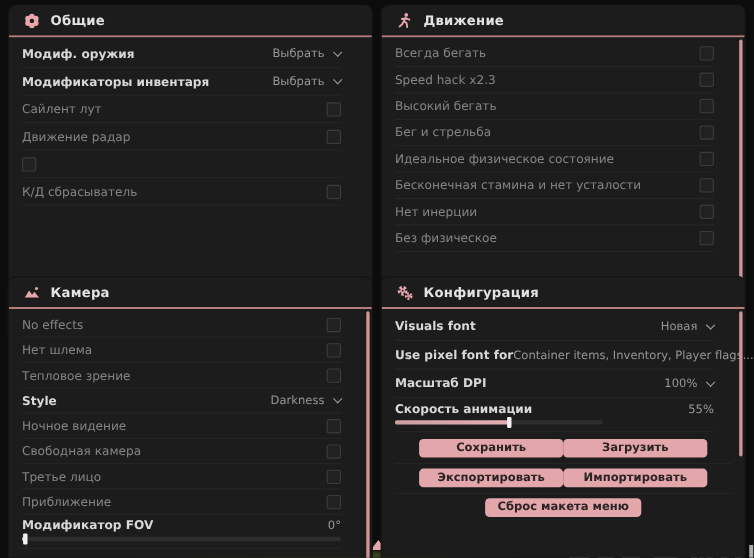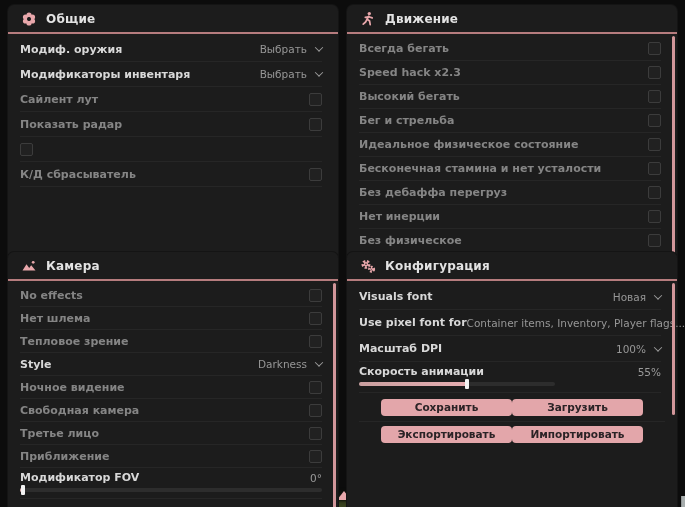--- a/index.html
+++ b/index.html
@@ -30,30 +30,30 @@
   .general{left:8px;top:5px}
   .movement{left:347px;top:5px}
   .camera{left:8px;top:252px}
   .config{left:347px;top:252px}
   .phead{
     height:27px;display:flex;align-items:center;gap:9px;padding:0 13px;
     border-bottom:2px solid #b67c7e;border-radius:6px 6px 0 0;
   }
   .picon{width:16px;height:16px;display:inline-flex;align-items:center;justify-content:center}
   .ptitle{font-size:12px;font-weight:700;color:#e3e3e3;letter-spacing:.2px}
-  .rows{padding:3px 16px 0 12px}
+  .rows{padding:3px 28px 0 12px}
   .row{
     display:flex;align-items:center;justify-content:space-between;
     height:23px;border-bottom:1px solid #262626;position:relative;
   }
   .general .row{height:24px}
   .camera .row{height:22px}
   .config .row{height:25px}
   .lbl{font-size:11px;font-weight:600;color:#d8d8d8;white-space:nowrap}
-  .lbl.dim{color:#858585;font-weight:700}
+  .lbl.dim{color:#858585;font-weight:400}
   .dd{display:inline-flex;align-items:center;gap:9px;cursor:pointer;max-width:235px}
   .ddv{font-size:10.5px;color:#979797;white-space:nowrap;overflow:hidden;text-overflow:ellipsis}
   .chev{
     display:inline-block;width:5px;height:5px;flex:0 0 auto;
     border-right:1.6px solid #9a9a9a;border-bottom:1.6px solid #9a9a9a;
     transform:rotate(45deg) translate(-1px,-1px);
   }
   .cb{
     width:11px;height:11px;flex:0 0 auto;background:#212121;
     border:1px solid #3c3c3c;border-radius:2px;cursor:pointer;
@@ -117,21 +117,21 @@
         <span class="dd">
           <span class="ddv">Выбрать</span>
           <i class="chev"></i>
         </span>
       </div>
       <div class="row checkbox">
         <span class="lbl dim">Сайлент лут</span>
         <span class="cb"></span>
       </div>
       <div class="row checkbox">
-        <span class="lbl dim">Показать радар</span>
+        <span class="lbl dim">Движение радар</span>
         <span class="cb"></span>
       </div>
       <div class="row checkbox">
         <span class="cb"></span>
       </div>
       <div class="row checkbox">
         <span class="lbl dim">К/Д сбрасыватель</span>
         <span class="cb"></span>
       </div>
     </div>
@@ -171,24 +171,20 @@
       </div>
       <div class="row checkbox">
         <span class="lbl dim">Идеальное физическое состояние</span>
         <span class="cb"></span>
       </div>
       <div class="row checkbox">
         <span class="lbl dim">Бесконечная стамина и нет усталости</span>
         <span class="cb"></span>
       </div>
       <div class="row checkbox">
-        <span class="lbl dim">Без дебаффа перегруз</span>
-        <span class="cb"></span>
-      </div>
-      <div class="row checkbox">
         <span class="lbl dim">Нет инерции</span>
         <span class="cb"></span>
       </div>
       <div class="row checkbox">
         <span class="lbl dim">Без физическое</span>
         <span class="cb"></span>
       </div>
     </div>
   <span class="sb"></span>
 </section>
@@ -295,15 +291,18 @@
     </div>
   <div class="btns">
       <div class="btnrow">
         <button class="pbtn">Сохранить</button>
         <button class="pbtn">Загрузить</button>
       </div>
       <div class="btnrow">
         <button class="pbtn">Экспортировать</button>
         <button class="pbtn">Импортировать</button>
       </div>
+      <div class="btnrow single">
+        <button class="pbtn">Сброс макета меню</button>
+      </div>
     </div>
   <span class="sb"></span>
 </section>
 
 </body></html>

